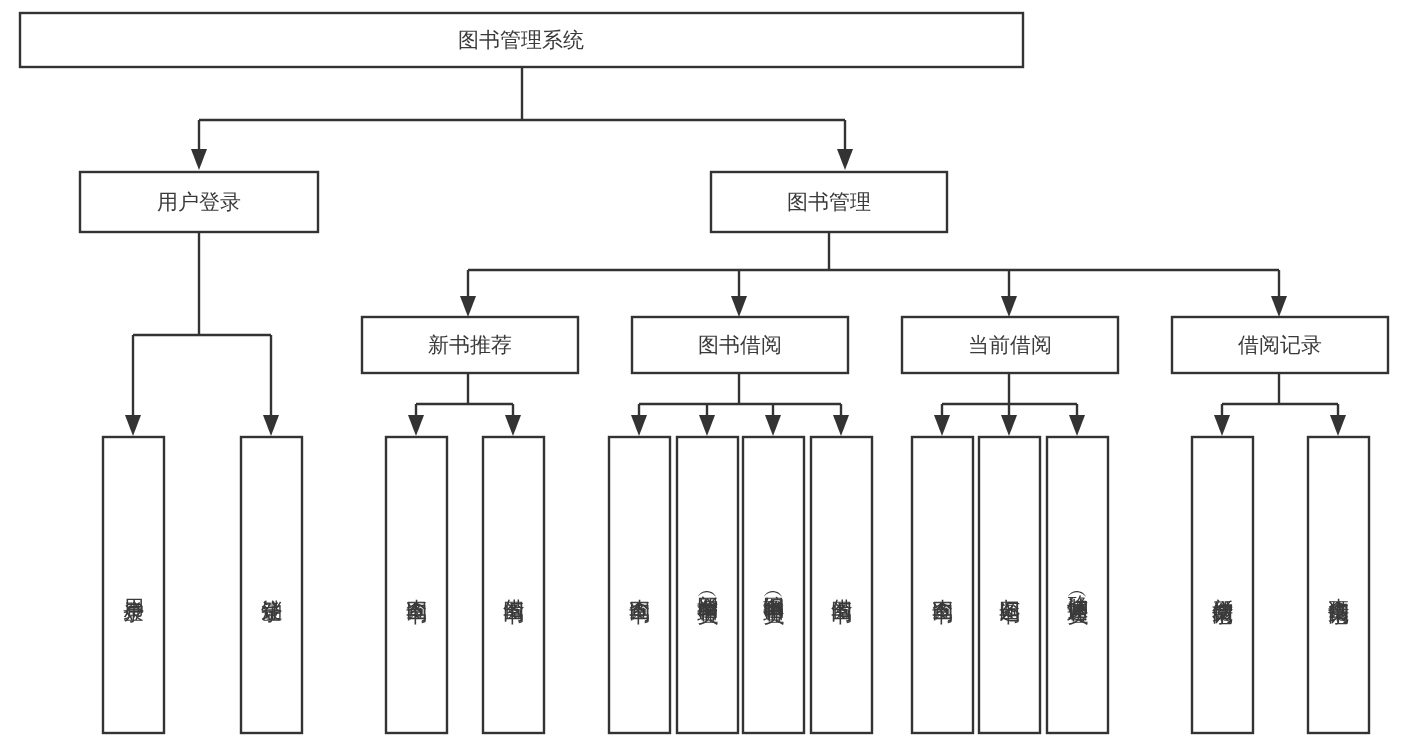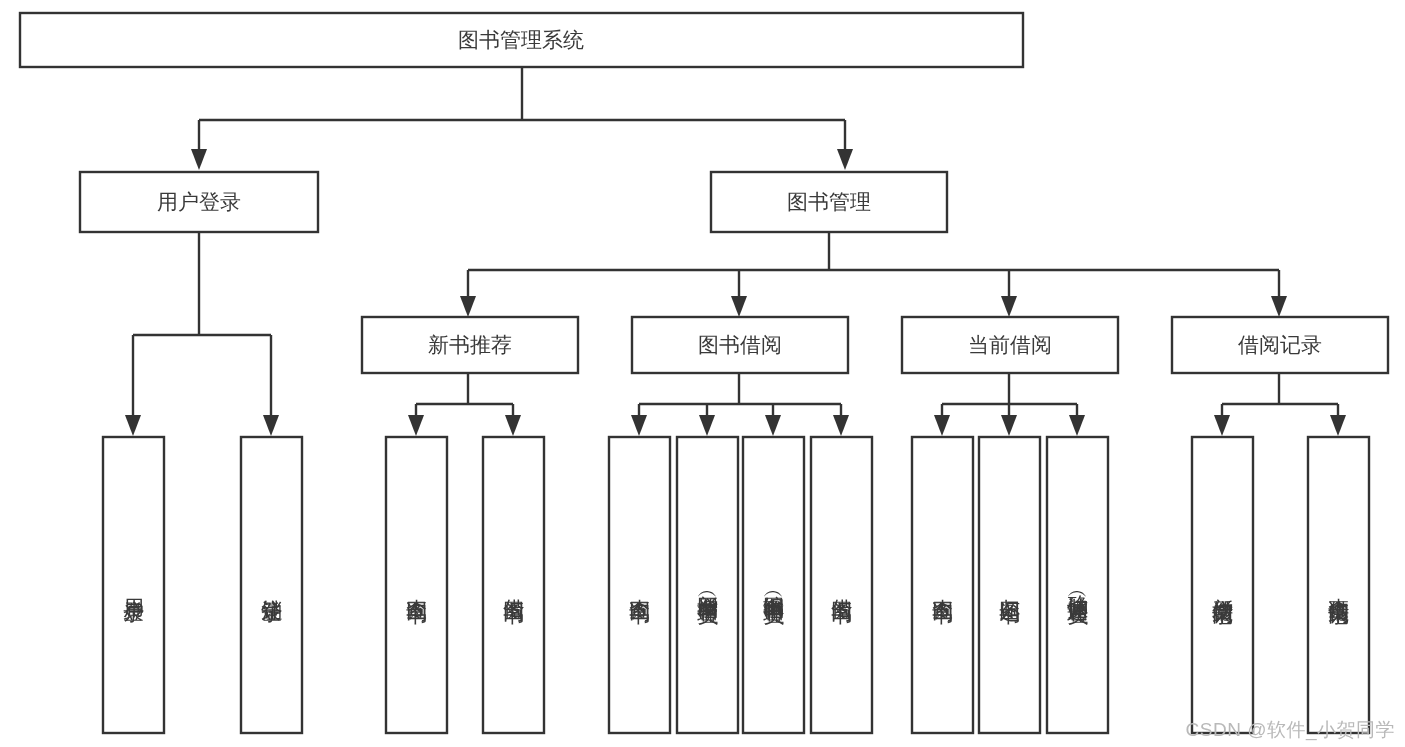--- a/index.html
+++ b/index.html
@@ -209,15 +209,14 @@
   <div class="leaf-label" style="left:609px; top:437px; width:61px; height:296px;">查询图书</div>
   <div class="leaf-label" style="left:677px; top:437px; width:61px; height:296px;">新增图书（管理员）</div>
   <div class="leaf-label" style="left:743px; top:437px; width:61px; height:296px;">编辑图书（管理员）</div>
   <div class="leaf-label" style="left:811px; top:437px; width:61px; height:296px;">借阅图书</div>
   <div class="leaf-label" style="left:912px; top:437px; width:61px; height:296px;">查询图书</div>
   <div class="leaf-label" style="left:979px; top:437px; width:61px; height:296px;">归还图书</div>
   <div class="leaf-label" style="left:1047px; top:437px; width:61px; height:296px;">确认归还（管理员）</div>
   <div class="leaf-label" style="left:1192px; top:437px; width:61px; height:296px;">新增借阅记录</div>
   <div class="leaf-label" style="left:1308px; top:437px; width:61px; height:296px;">查询借阅记录</div>
 
-  <div id="watermark">CSDN @软件_小贺同学</div>
 
 </div>
 
 </body></html>

